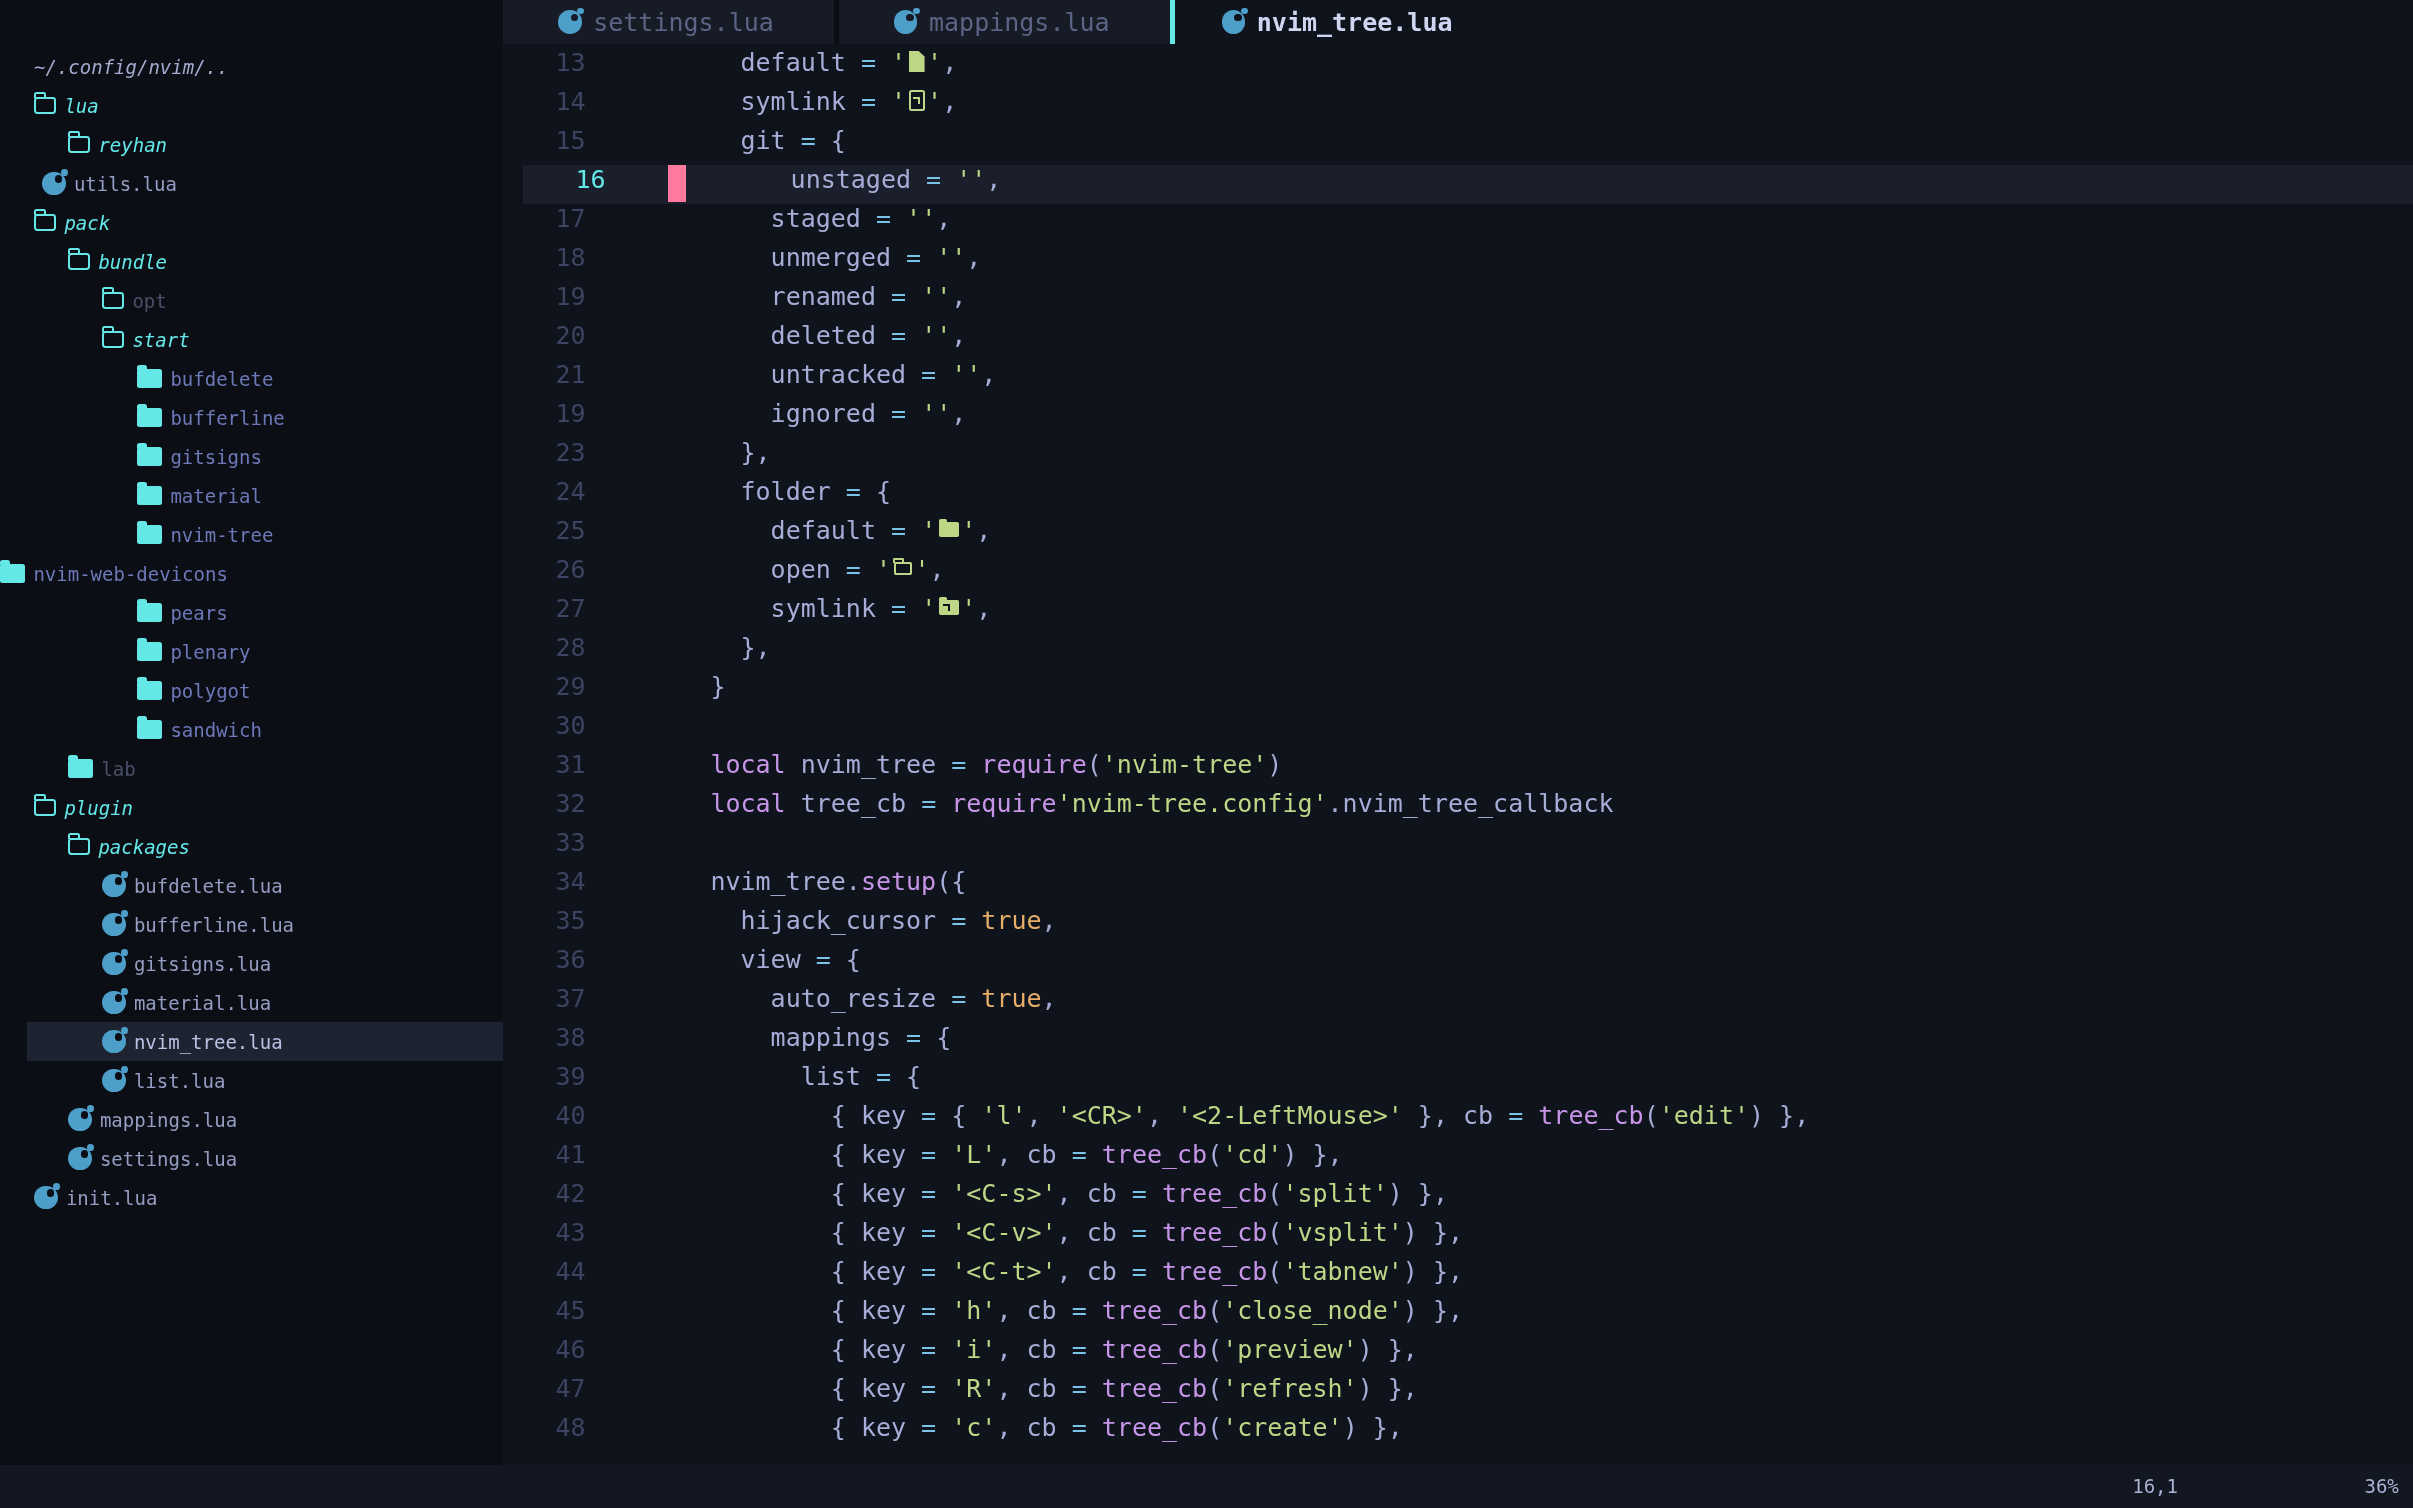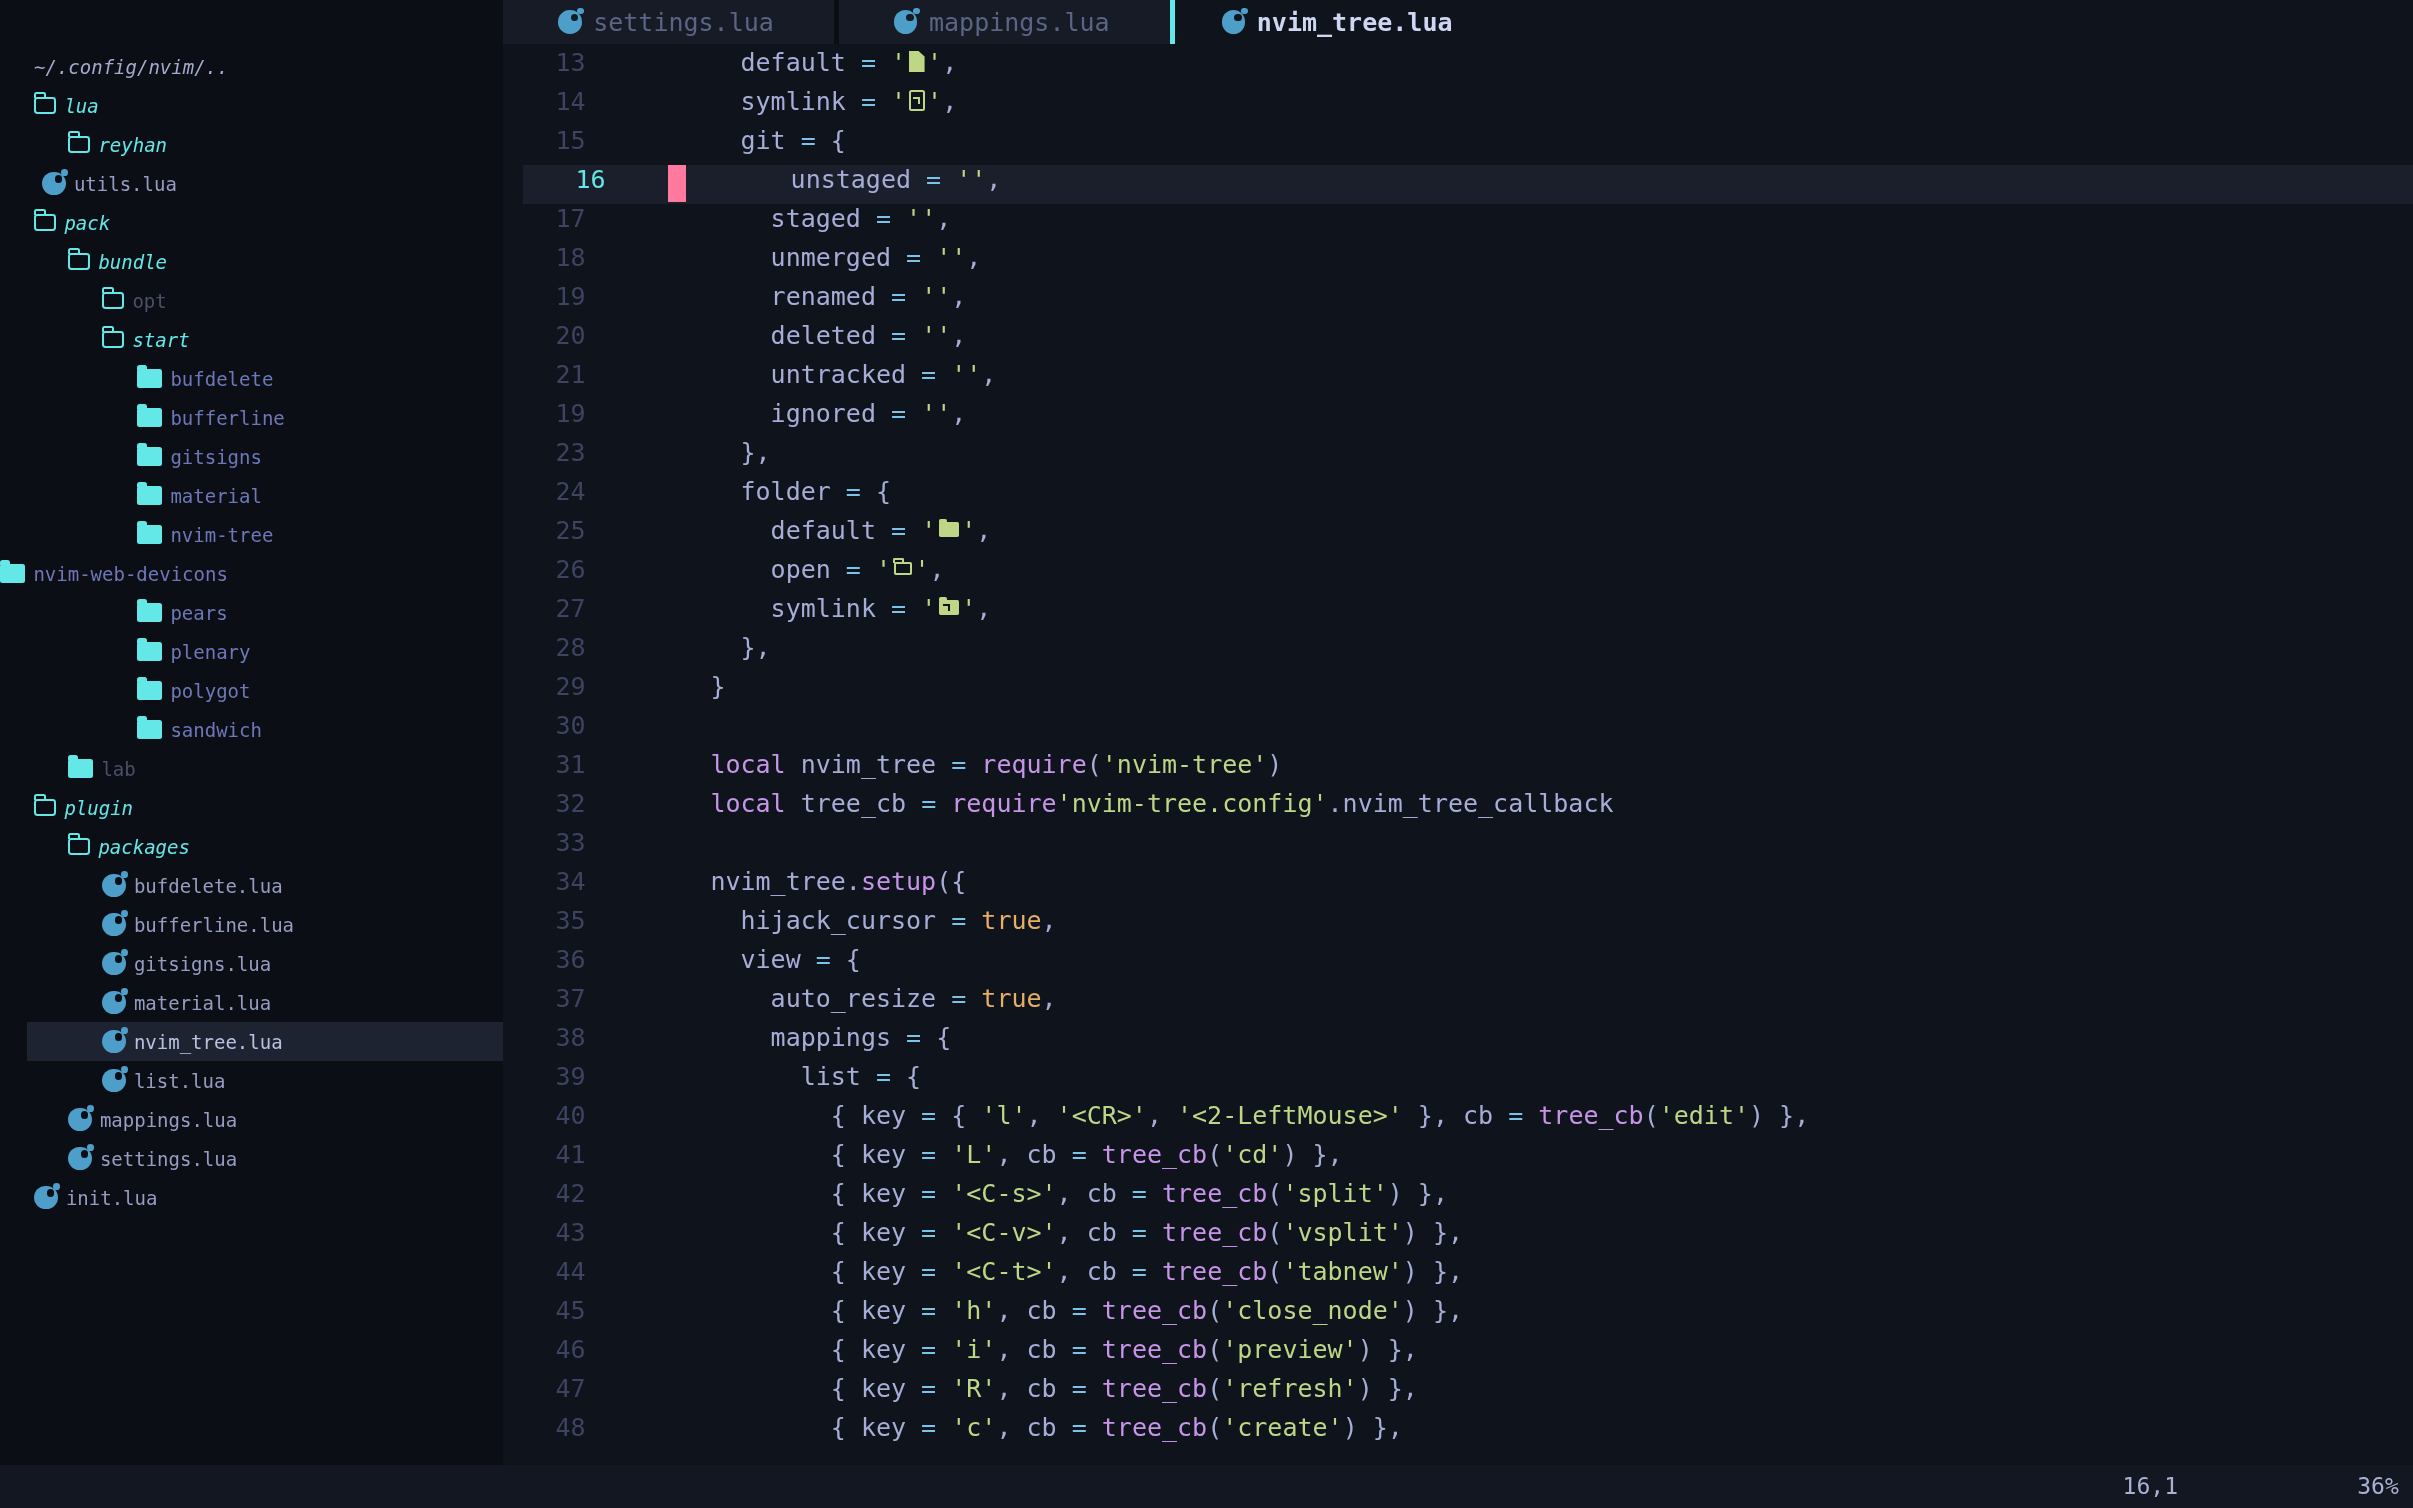--- a/index.html
+++ b/index.html
@@ -85,21 +85,21 @@
   .ci-file-symlink::after{content:"";position:absolute;left:2.5px;top:5px;width:5px;height:5px;border-top:2.5px solid var(--green);border-right:2.5px solid var(--green);}
   .ci-folder{width:20px;height:15px;background:var(--green);border-radius:1.7px;}
   .ci-folder::before{content:"";position:absolute;top:-3.4px;left:0;width:8.4px;height:4.2px;background:var(--green);border-radius:1.7px 1.7px 0 0;}
   .ci-folder-open{width:18.4px;height:13.4px;border:2.5px solid var(--green);border-radius:1.7px;}
   .ci-folder-open::before{content:"";position:absolute;top:-5.9px;left:-2.5px;width:6.7px;height:3.4px;border:2.5px solid var(--green);border-bottom:none;border-radius:1.7px 1.7px 0 0;}
   .ci-folder-symlink{width:20px;height:15px;background:var(--green);border-radius:1.7px;}
   .ci-folder-symlink::before{content:"";position:absolute;top:-3.4px;left:0;width:8.4px;height:4.2px;background:var(--green);border-radius:1.7px 1.7px 0 0;}
   .ci-folder-symlink::after{content:"";position:absolute;left:4.2px;top:4.2px;width:5px;height:5px;border-top:2.5px solid #0f131c;border-right:2.5px solid #0f131c;}
 
   
-  .statusline{position:absolute;left:0;bottom:0;width:2413px;height:43px;background:var(--bg-status);font-size:23px;color:var(--fg-ruler);}
+  .statusline{position:absolute;left:0;bottom:0;width:2413px;height:43px;background:var(--bg-status);font-size:19px;color:var(--fg-ruler);}
   .ruler{position:absolute;right:235px;top:0;line-height:43px;}
   .scrollpct{position:absolute;right:14.2px;top:0;line-height:43px;}
 </style>
 </head>
 <body>
 
 <div class="screen">
   <div class="sidebar">
     <div class="tree">
         <div class="srow" style="padding-left: 34px;">

